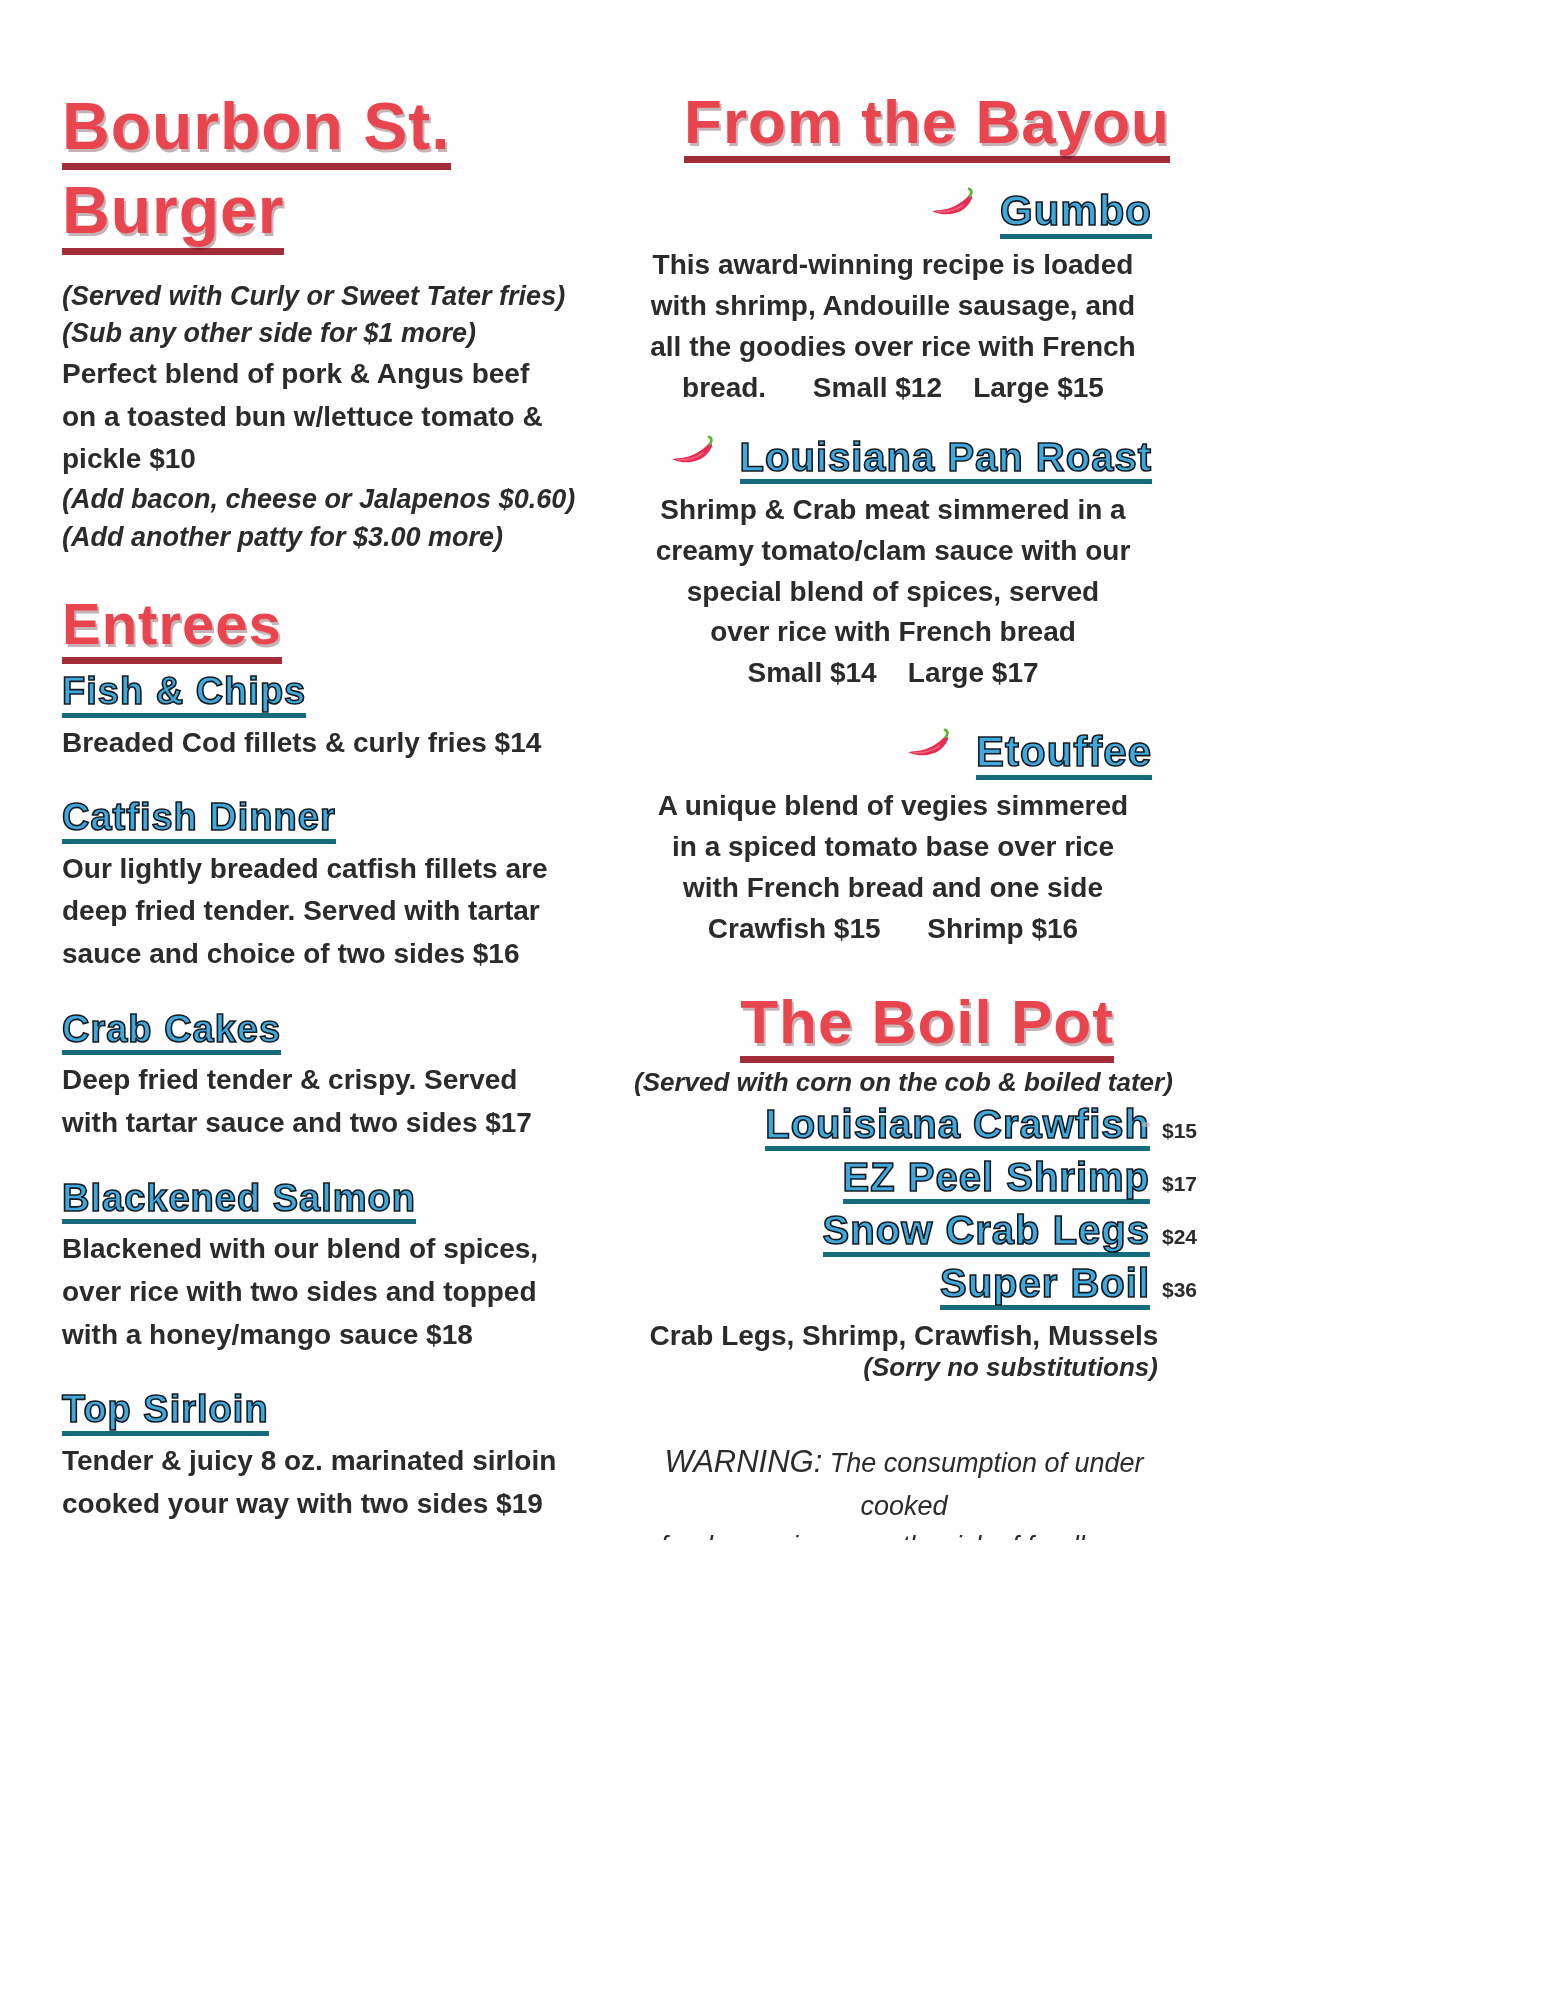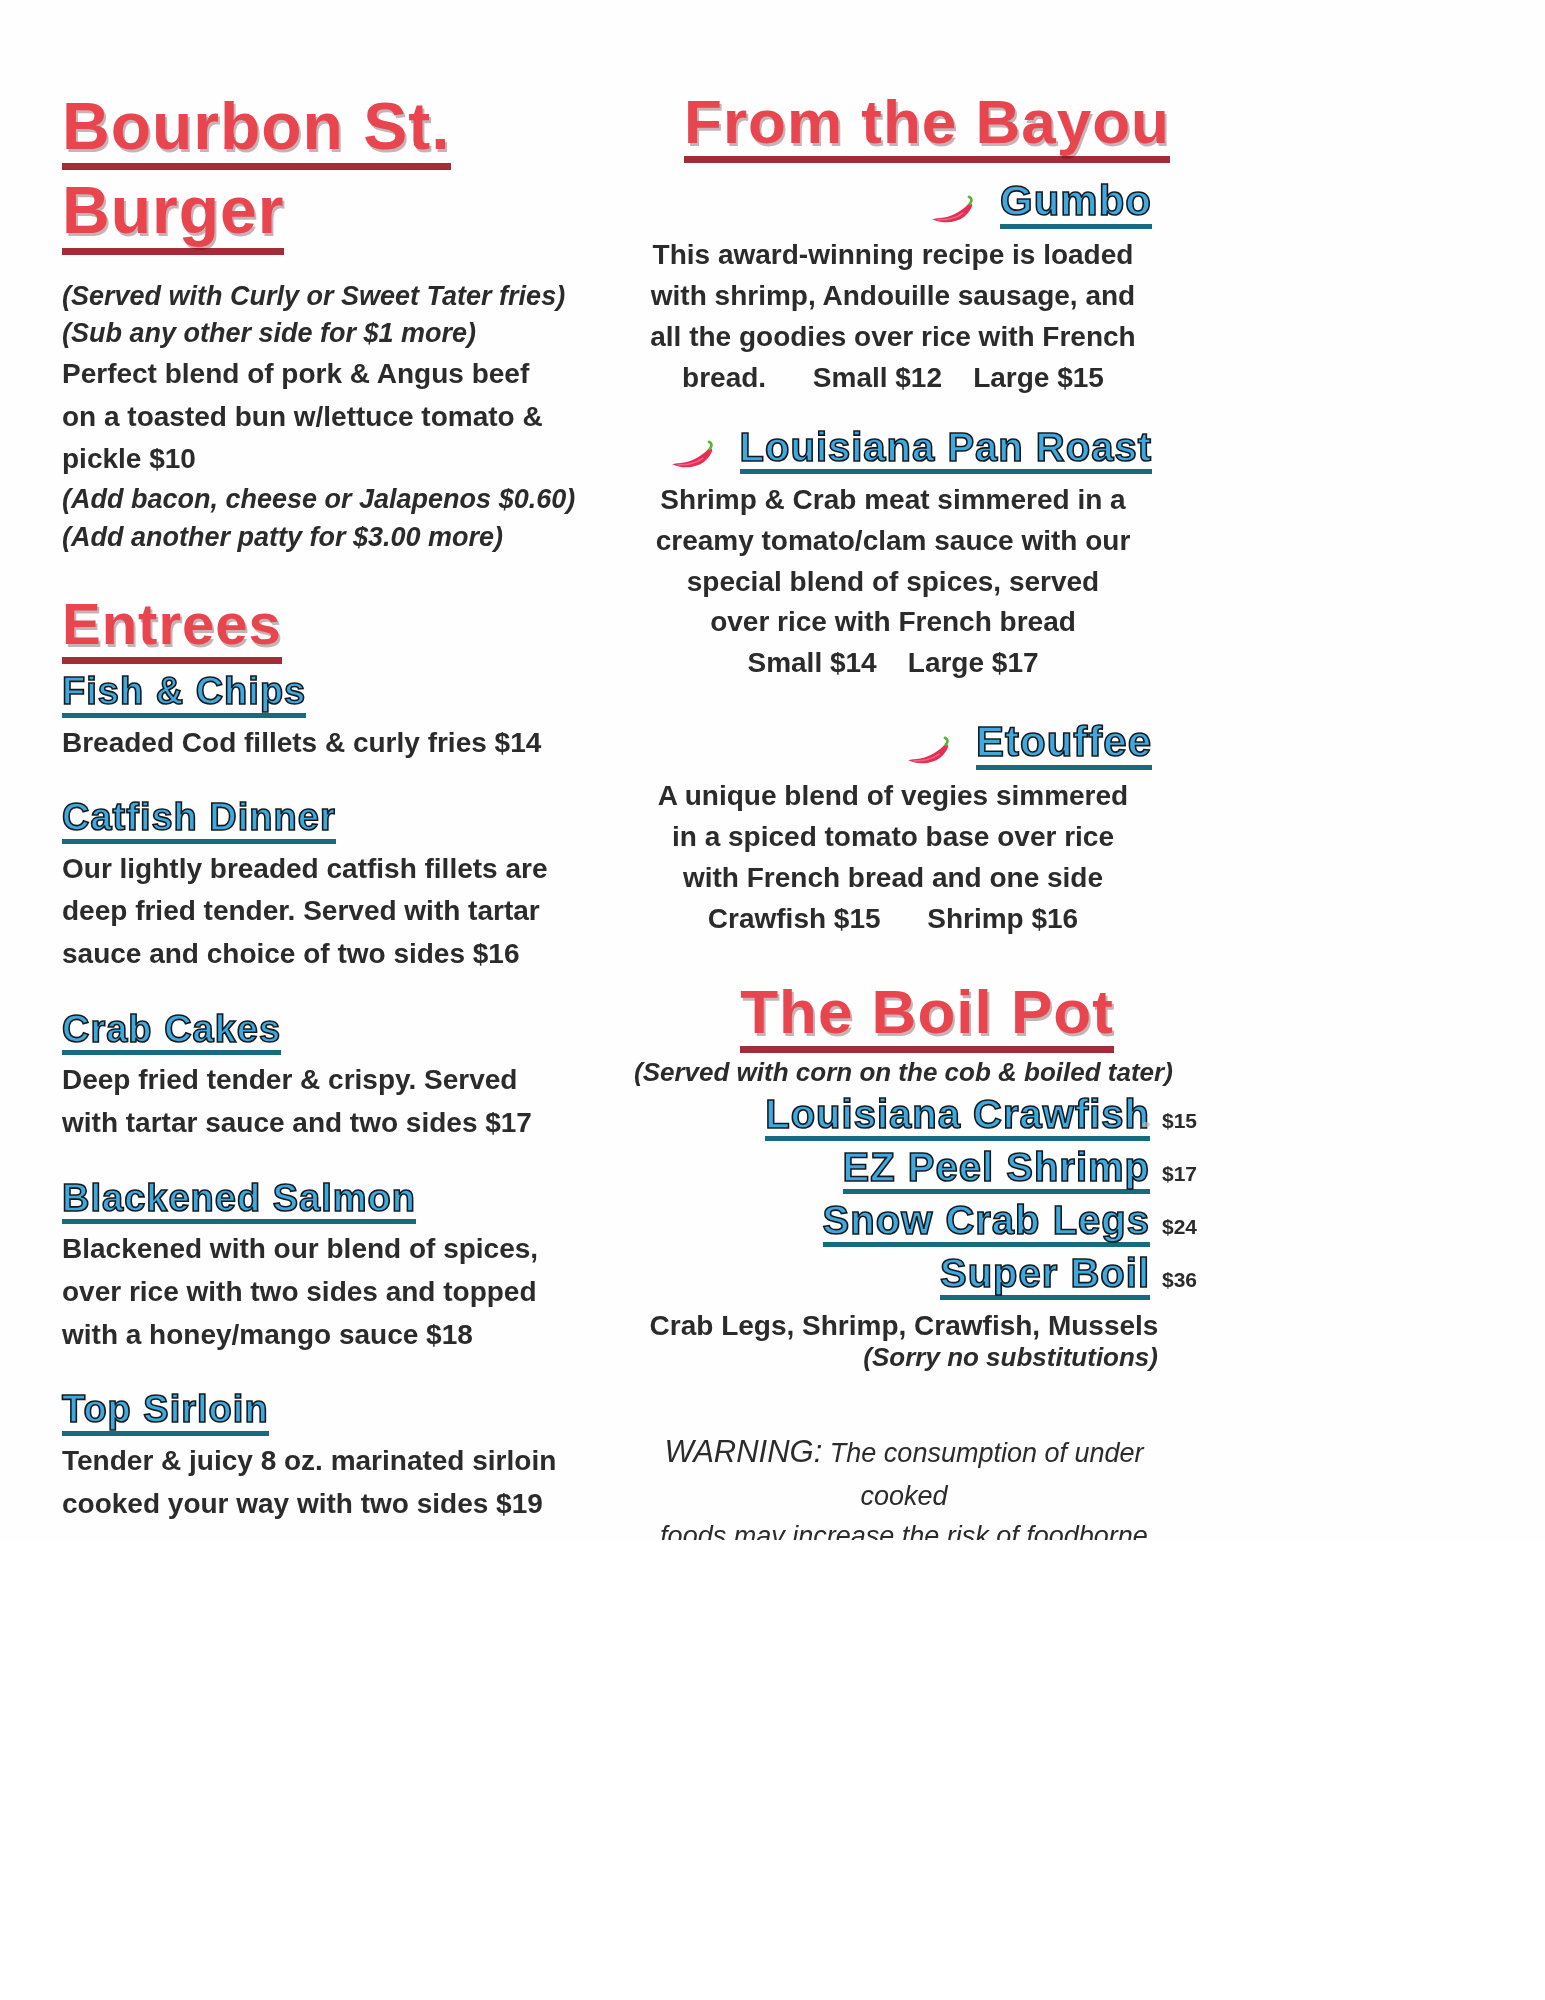--- a/index.html
+++ b/index.html
@@ -34,21 +34,21 @@
     -webkit-text-stroke:1.6px #14181c;}
   .blue-name .uline{display:inline-block;border-bottom:5px solid var(--teal);padding-bottom:1px;line-height:1.05;}
 
   .note{font-style:italic;font-weight:bold;font-size:27px;line-height:1.4;}
   .desc{font-weight:bold;font-size:28px;line-height:1.52;white-space:pre-wrap;}
   .item{margin-top:32px;}
   .item .desc{margin-top:4px;}
   .first-notes{margin-top:23px;}
 
   
-  .spicy-row{display:flex;justify-content:flex-end;align-items:flex-end;gap:23px;width:518px;margin-top:14px;}
+  .spicy-row{display:flex;justify-content:flex-end;align-items:flex-start;gap:23px;width:518px;margin-top:24px;}
   .bayou-item{margin-top:26px;}
   .bayou-desc{width:518px;text-align:center;font-weight:bold;font-size:28px;line-height:1.46;white-space:pre-wrap;margin-top:6px;}
   .chili{width:48px;height:34px;flex:0 0 auto;}
 
   .boil-note{width:540px;text-align:left;font-style:italic;font-weight:bold;font-size:26px;margin-top:4px;}
   .boil-items{margin-top:4px;}
   .boil-row{display:flex;align-items:baseline;margin-top:4px;}
   .boil-row .bname{flex:1;text-align:right;font-size:40px;}
   .boil-row .price{width:70px;text-align:left;padding-left:12px;font-weight:bold;font-size:21px;color:var(--ink);}
   .boil-contents{width:540px;text-align:center;font-weight:bold;font-size:28px;margin-top:10px;}

